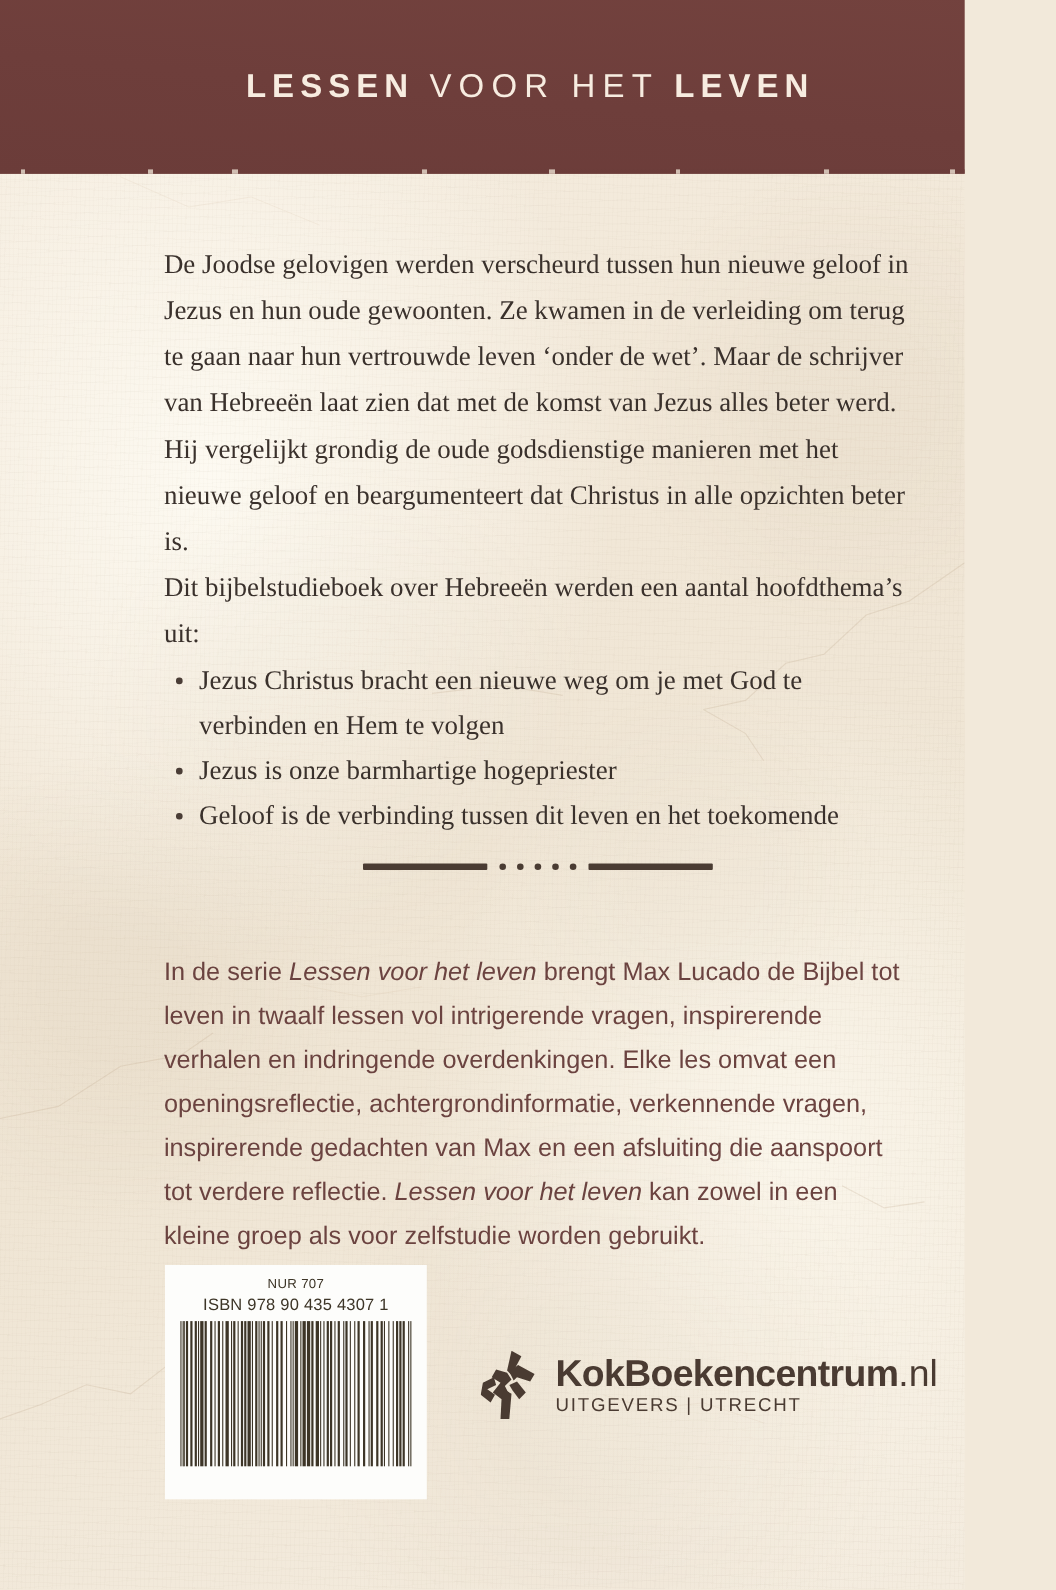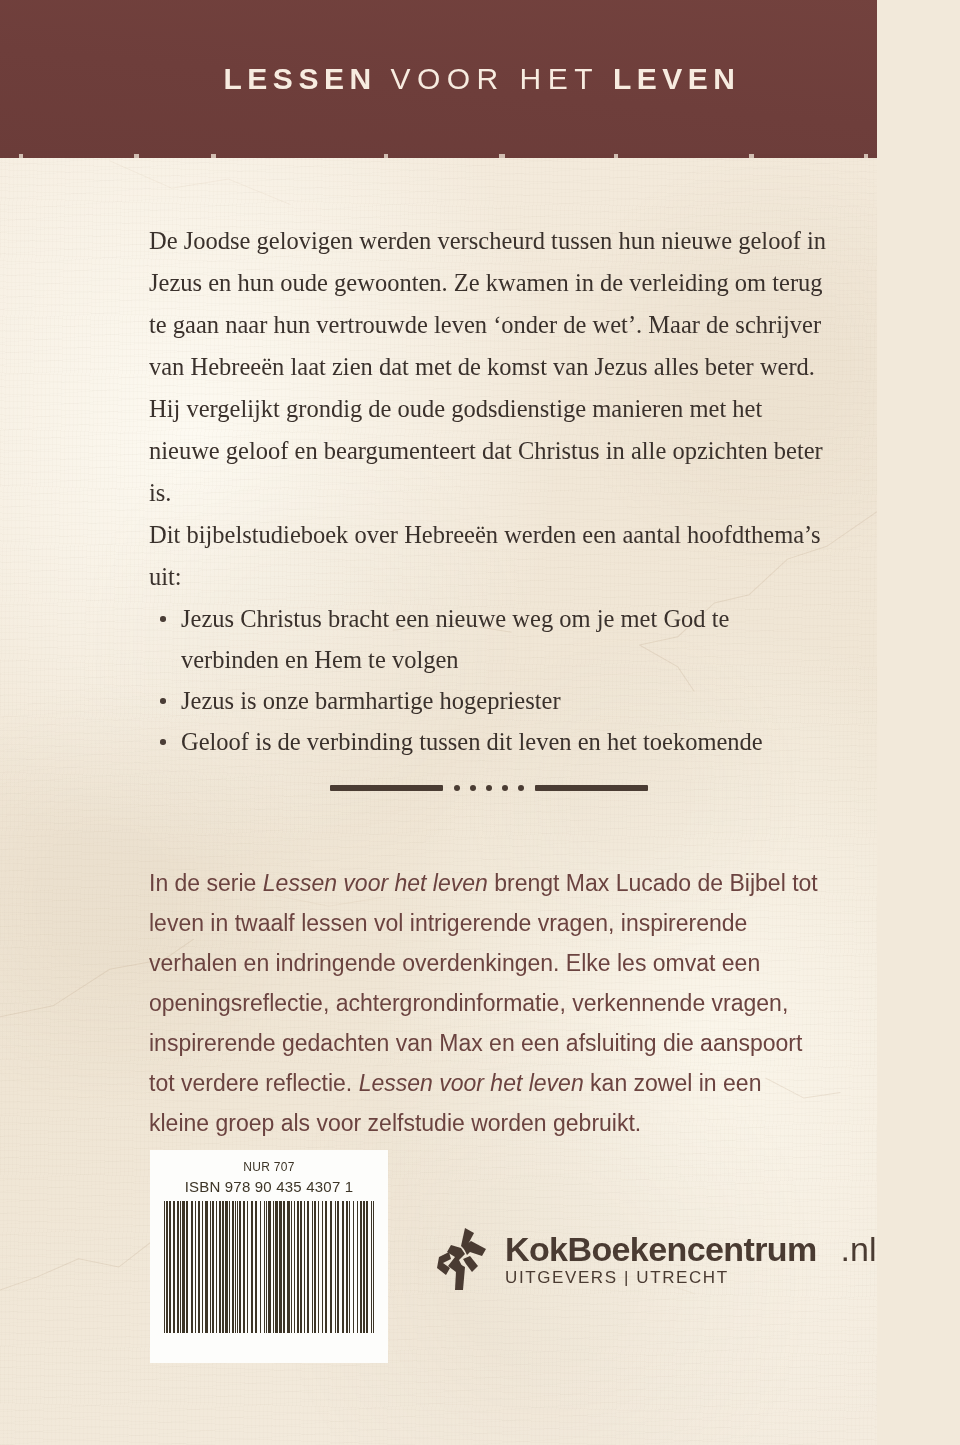--- a/index.html
+++ b/index.html
@@ -239,21 +239,21 @@
   .logo-words { display: flex; flex-direction: column; }
   .logo-name {
     font-family: "Liberation Sans", sans-serif;
     font-size: 34px;
     font-weight: 700;
     color: #4a3b32;
     letter-spacing: -0.6px;
     line-height: 36px;
     white-space: nowrap;
   }
-  .logo-name .tld { font-weight: 400; letter-spacing: 0; margin-left: 24px; }
+  .logo-name .tld { font-weight: 400; letter-spacing: 0; }
   .logo-sub {
     font-family: "Liberation Sans", sans-serif;
     font-size: 17px;
     color: #4a3b32;
     letter-spacing: 1.6px;
     line-height: 21px;
     white-space: nowrap;
   }
 </style>
 </head>

